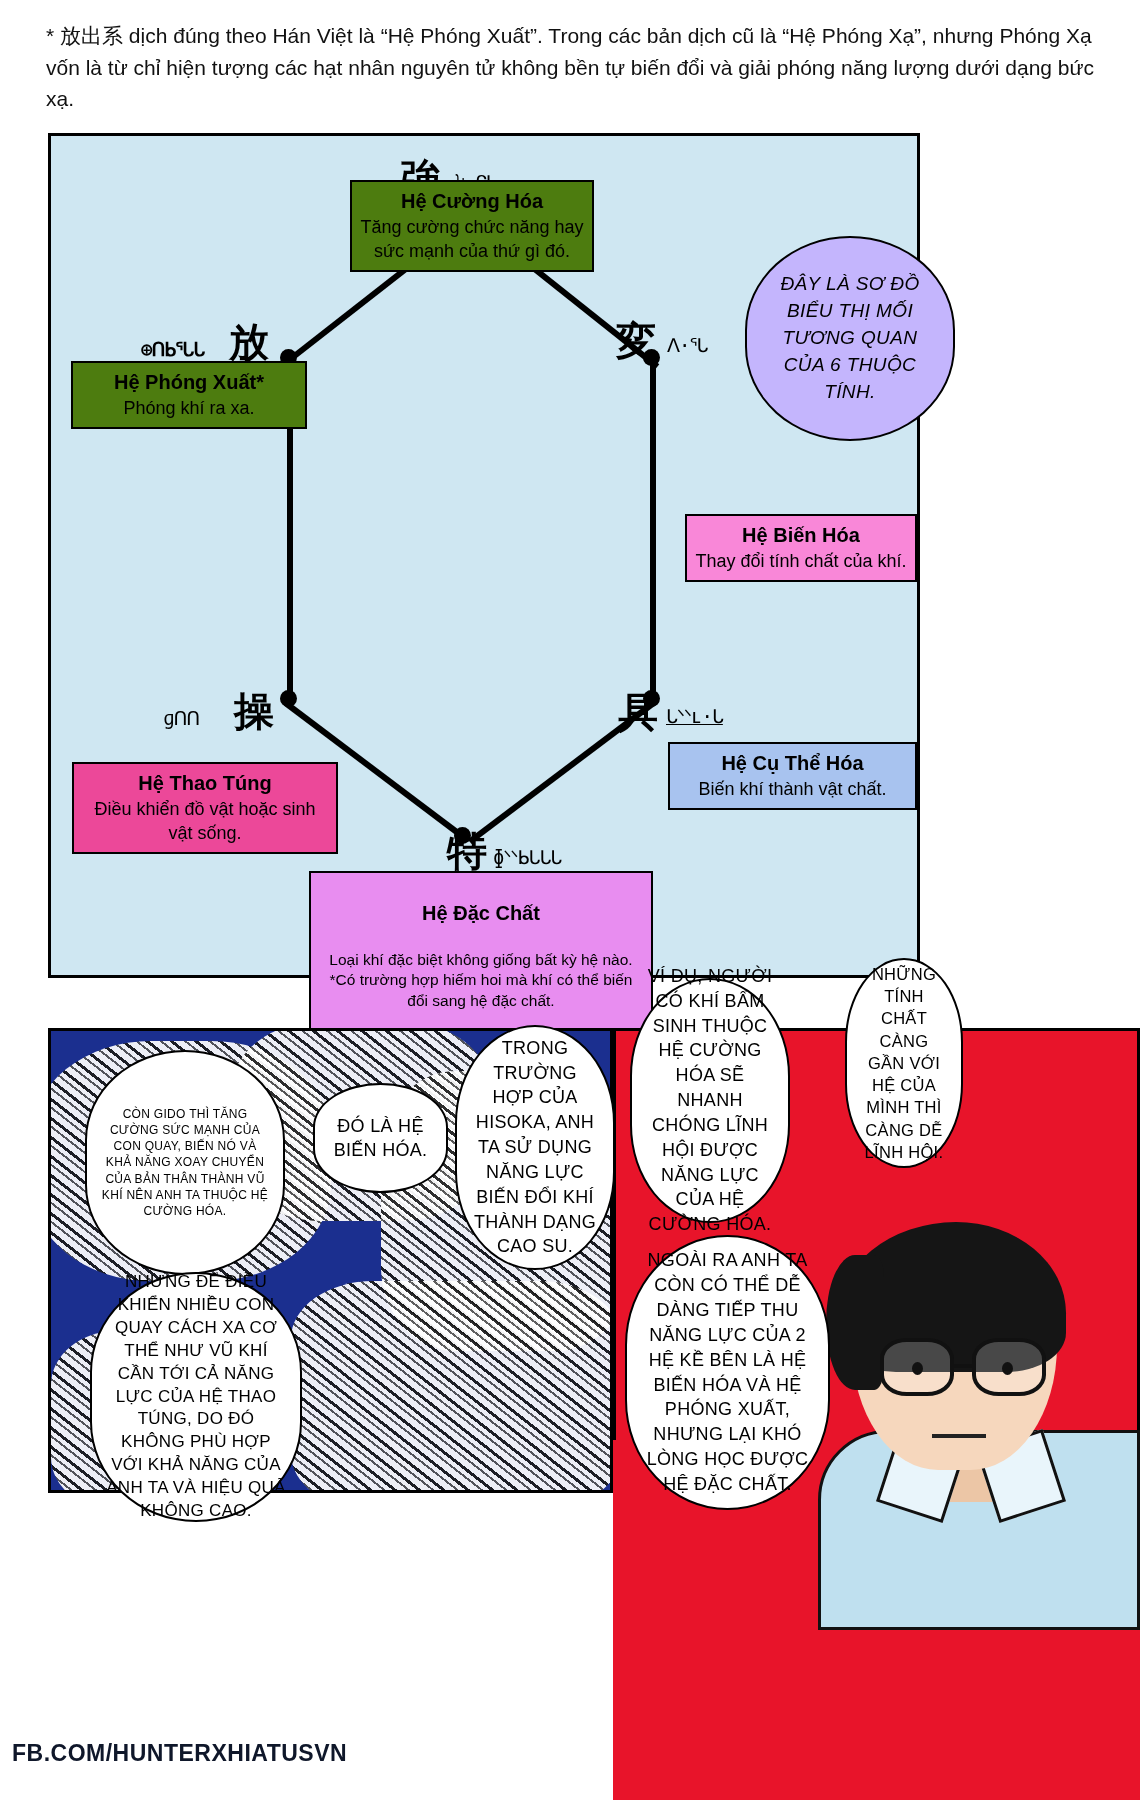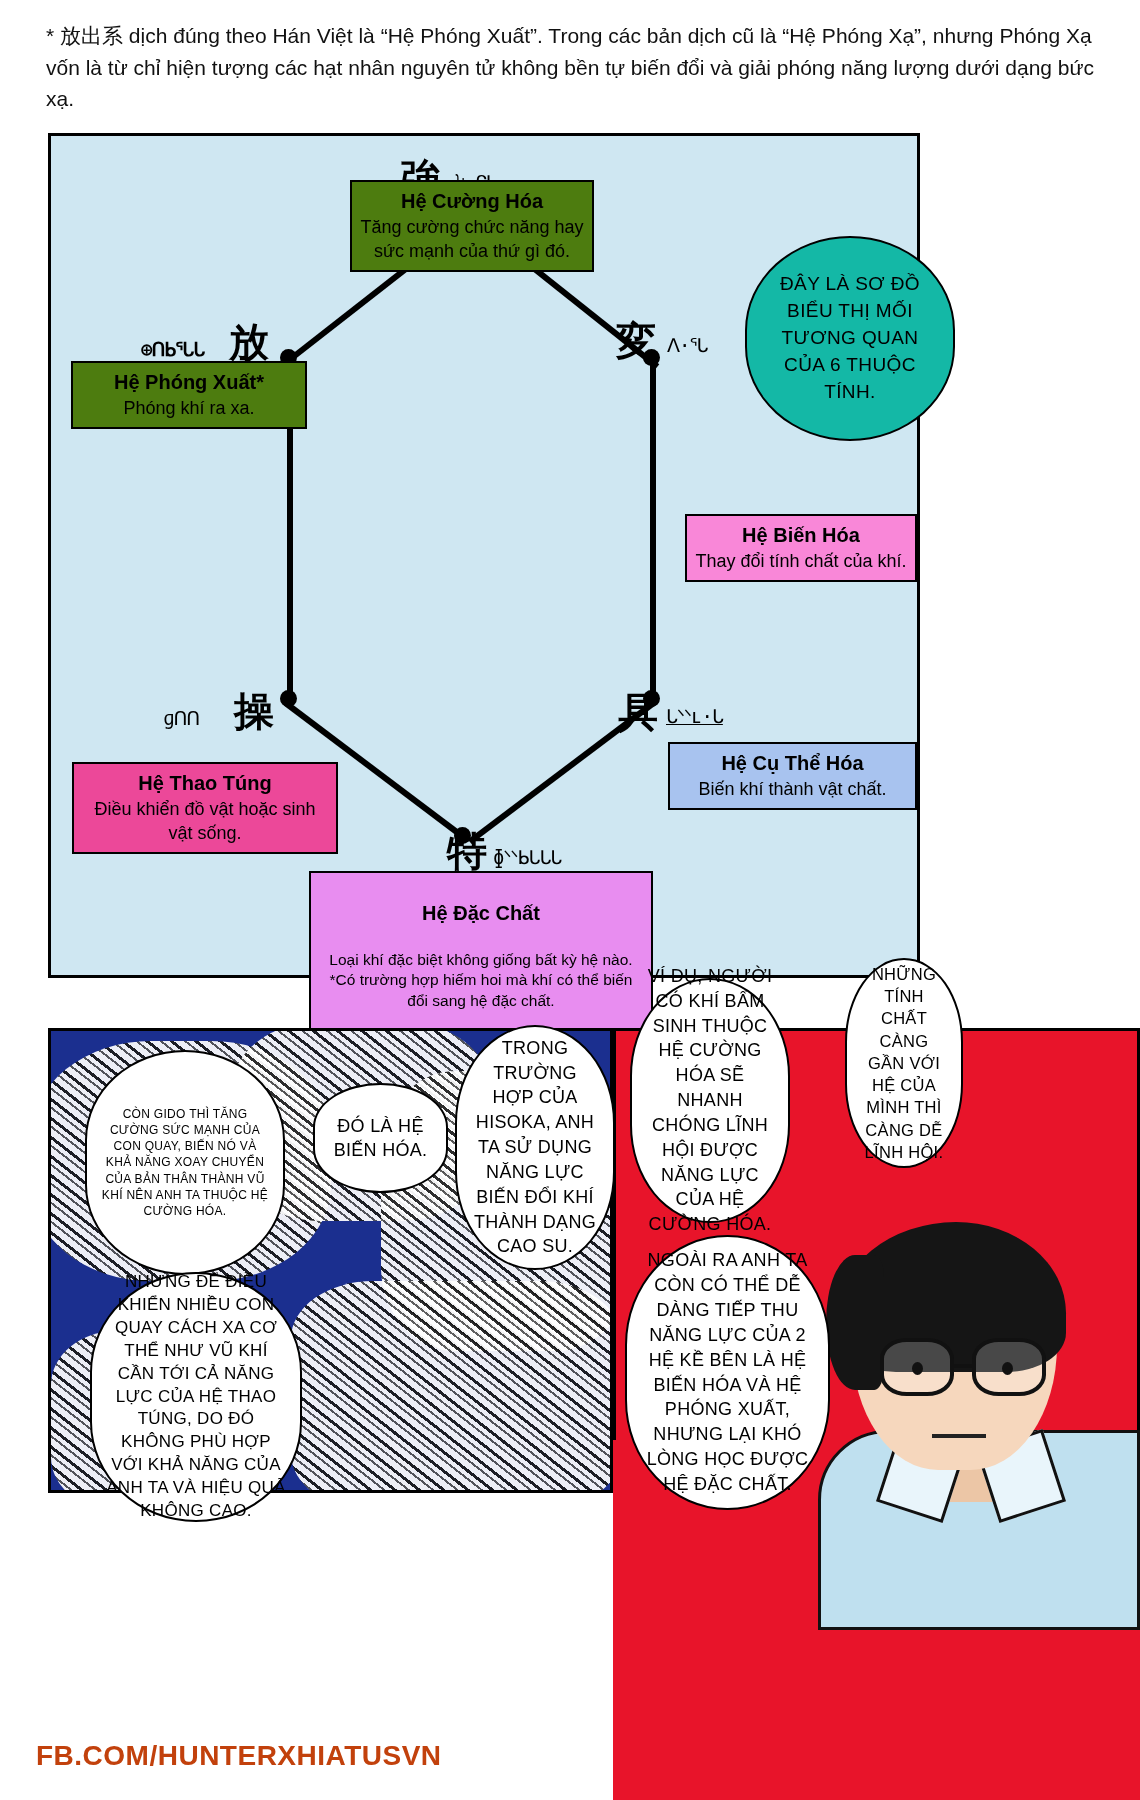--- a/index.html
+++ b/index.html
@@ -87,30 +87,31 @@
     font-size: 18px;
     color: #000;
   }
   .info-box.small .ib-desc { font-size: 15.5px; }
 
   
   #bubble-intro {
     position: absolute;
     left: 694px; top: 100px;
     width: 210px; height: 205px;
-    background: #14b8a6;
+    background: #c4b5fd;
     border: 2.5px solid #000;
     border-radius: 50% / 46%;
     display: flex; align-items: center; justify-content: center;
     text-align: center;
     font-size: 19px;
     line-height: 1.42;
     letter-spacing: .4px;
     padding: 12px 16px;
     z-index: 6;
+    font-style: italic;
   }
 
   
   #bottom-strip {
     position: absolute;
     left: 0; top: 1020px;
     width: 1140px; height: 780px;
     overflow: hidden;
   }
 
@@ -230,25 +231,25 @@
     display: flex; align-items: center; justify-content: center;
     text-align: center;
     color: #000;
     letter-spacing: .3px;
     z-index: 10;
     padding: 10px 14px;
   }
 
   #credit {
     position: absolute;
-    left: 36px; top: 1740px;
-    font-size: 28px;
+    left: 12px; top: 1740px;
+    font-size: 23px;
     font-weight: bold;
     letter-spacing: .5px;
-    color: #c2410c;
+    color: #0f172a;
     z-index: 20;
   }
 </style>
 </head>
 <body>
 
 <div id="footnote">* 放出系 dịch đúng theo Hán Việt là “Hệ Phóng Xuất”. Trong các bản dịch cũ là “Hệ Phóng Xạ”, nhưng Phóng Xạ vốn là từ chỉ hiện tượng các hạt nhân nguyên tử không bền tự biến đổi và giải phóng năng lượng dưới dạng bức xạ.</div>
 
 <div id="diagram-panel">
 

